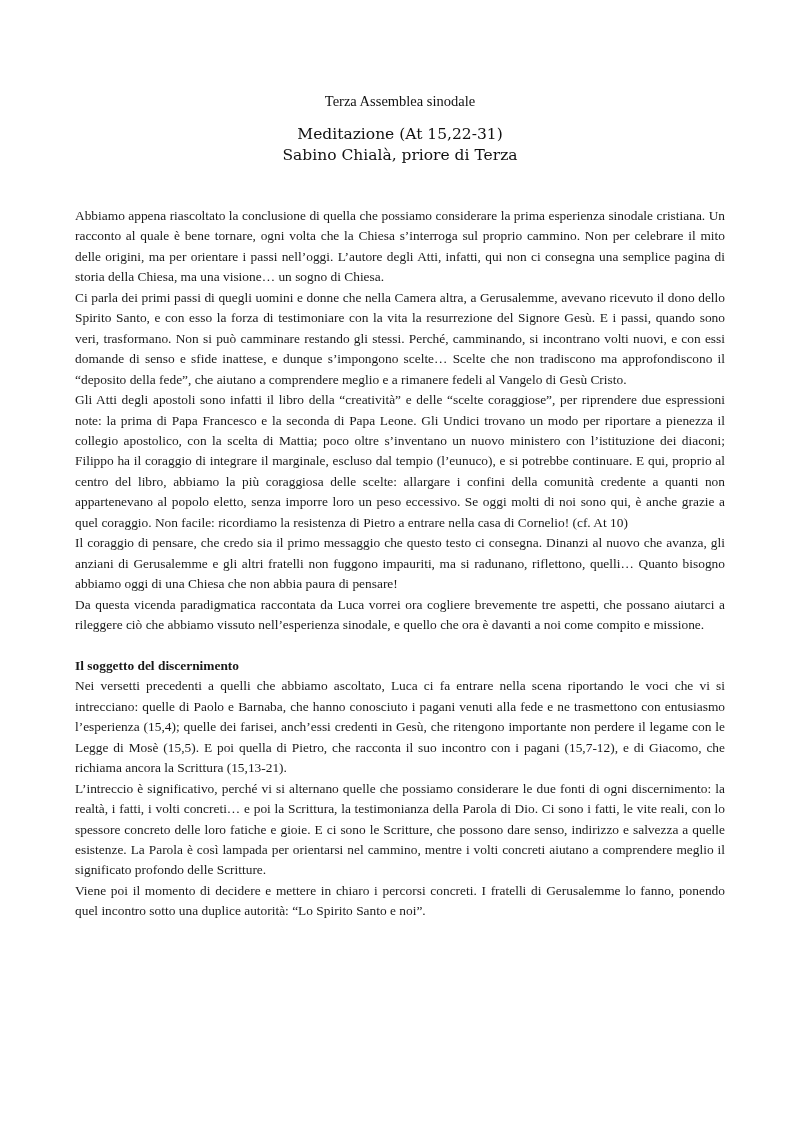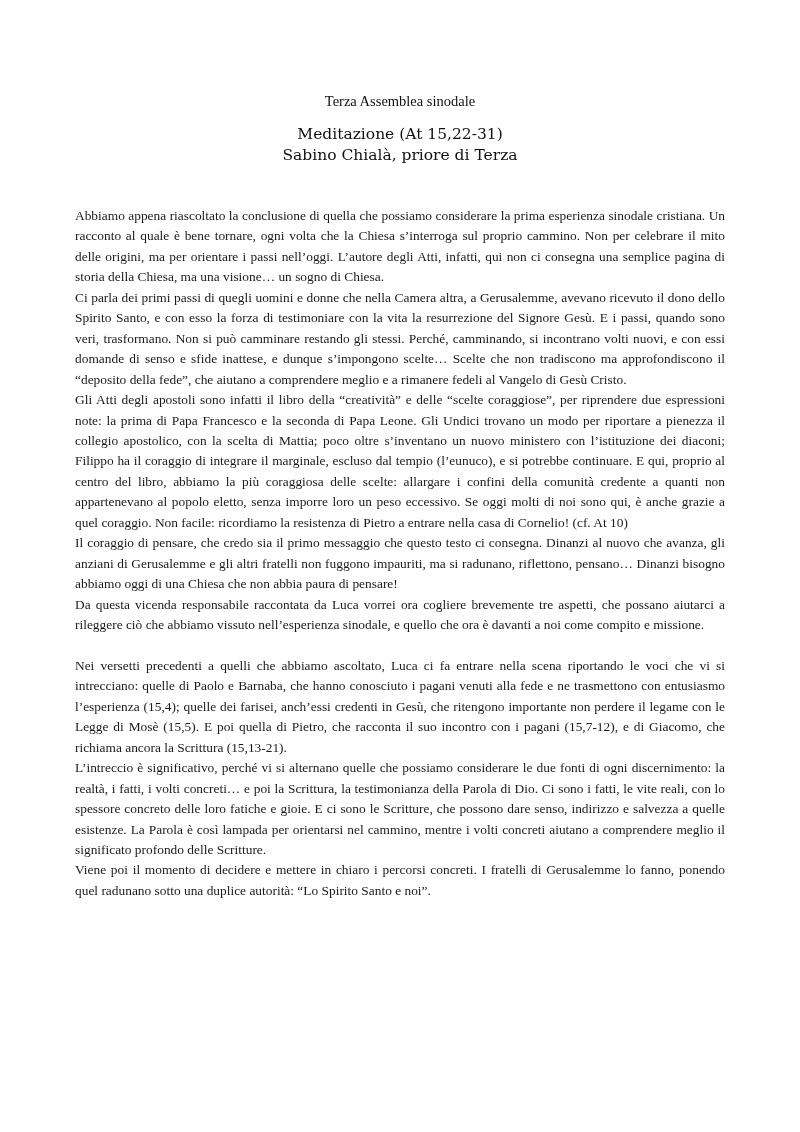--- a/index.html
+++ b/index.html
@@ -20,20 +20,21 @@
   <div class="header h-event">Terza Assemblea sinodale</div>
   <div class="header h-title">
     <div>Meditazione (At 15,22-31)</div>
     <div>Sabino Chialà, priore di Terza</div>
   </div>
 
   <div class="body">
     <p>Abbiamo appena riascoltato la conclusione di quella che possiamo considerare la prima esperienza sinodale cristiana. Un racconto al quale è bene tornare, ogni volta che la Chiesa s’interroga sul proprio cammino. Non per celebrare il mito delle origini, ma per orientare i passi nell’oggi. L’autore degli Atti, infatti, qui non ci consegna una semplice pagina di storia della Chiesa, ma una visione… un sogno di Chiesa.</p>
     <p>Ci parla dei primi passi di quegli uomini e donne che nella Camera altra, a Gerusalemme, avevano ricevuto il dono dello Spirito Santo, e con esso la forza di testimoniare con la vita la resurrezione del Signore Gesù. E i passi, quando sono veri, trasformano. Non si può camminare restando gli stessi. Perché, camminando, si incontrano volti nuovi, e con essi domande di senso e sfide inattese, e dunque s’impongono scelte… Scelte che non tradiscono ma approfondiscono il “deposito della fede”, che aiutano a comprendere meglio e a rimanere fedeli al Vangelo di Gesù Cristo.</p>
     <p>Gli Atti degli apostoli sono infatti il libro della “creatività” e delle “scelte coraggiose”, per riprendere due espressioni note: la prima di Papa Francesco e la seconda di Papa Leone. Gli Undici trovano un modo per riportare a pienezza il collegio apostolico, con la scelta di Mattia; poco oltre s’inventano un nuovo ministero con l’istituzione dei diaconi; Filippo ha il coraggio di integrare il marginale, escluso dal tempio (l’eunuco), e si potrebbe continuare. E qui, proprio al centro del libro, abbiamo la più coraggiosa delle scelte: allargare i confini della comunità credente a quanti non appartenevano al popolo eletto, senza imporre loro un peso eccessivo. Se oggi molti di noi sono qui, è anche grazie a quel coraggio. Non facile: ricordiamo la resistenza di Pietro a entrare nella casa di Cornelio! (cf. At 10)</p>
-    <p>Il coraggio di pensare, che credo sia il primo messaggio che questo testo ci consegna. Dinanzi al nuovo che avanza, gli anziani di Gerusalemme e gli altri fratelli non fuggono impauriti, ma si radunano, riflettono, pensano… Dinanzi bisogno abbiamo oggi di una Chiesa che non abbia paura di pensare!</p>
-    <p>Da questa vicenda responsabile raccontata da Luca vorrei ora cogliere brevemente tre aspetti, che possano aiutarci a rileggere ciò che abbiamo vissuto nell’esperienza sinodale, e quello che ora è davanti a noi come compito e missione.</p>
+    <p>Il coraggio di pensare, che credo sia il primo messaggio che questo testo ci consegna. Dinanzi al nuovo che avanza, gli anziani di Gerusalemme e gli altri fratelli non fuggono impauriti, ma si radunano, riflettono, quelli… Quanto bisogno abbiamo oggi di una Chiesa che non abbia paura di pensare!</p>
+    <p>Da questa vicenda paradigmatica raccontata da Luca vorrei ora cogliere brevemente tre aspetti, che possano aiutarci a rileggere ciò che abbiamo vissuto nell’esperienza sinodale, e quello che ora è davanti a noi come compito e missione.</p>
     <div class="gap"></div>
+    <h2>Il soggetto del discernimento</h2>
     <p>Nei versetti precedenti a quelli che abbiamo ascoltato, Luca ci fa entrare nella scena riportando le voci che vi si intrecciano: quelle di Paolo e Barnaba, che hanno conosciuto i pagani venuti alla fede e ne trasmettono con entusiasmo l’esperienza (15,4); quelle dei farisei, anch’essi credenti in Gesù, che ritengono importante non perdere il legame con le Legge di Mosè (15,5). E poi quella di Pietro, che racconta il suo incontro con i pagani (15,7-12), e di Giacomo, che richiama ancora la Scrittura (15,13-21).</p>
     <p>L’intreccio è significativo, perché vi si alternano quelle che possiamo considerare le due fonti di ogni discernimento: la realtà, i fatti, i volti concreti… e poi la Scrittura, la testimonianza della Parola di Dio. Ci sono i fatti, le vite reali, con lo spessore concreto delle loro fatiche e gioie. E ci sono le Scritture, che possono dare senso, indirizzo e salvezza a quelle esistenze. La Parola è così lampada per orientarsi nel cammino, mentre i volti concreti aiutano a comprendere meglio il significato profondo delle Scritture.</p>
-    <p>Viene poi il momento di decidere e mettere in chiaro i percorsi concreti. I fratelli di Gerusalemme lo fanno, ponendo quel radunano sotto una duplice autorità: “Lo Spirito Santo e noi”.</p>
+    <p>Viene poi il momento di decidere e mettere in chiaro i percorsi concreti. I fratelli di Gerusalemme lo fanno, ponendo quel incontro sotto una duplice autorità: “Lo Spirito Santo e noi”.</p>
   </div>
 </div>
 
 </body></html>

